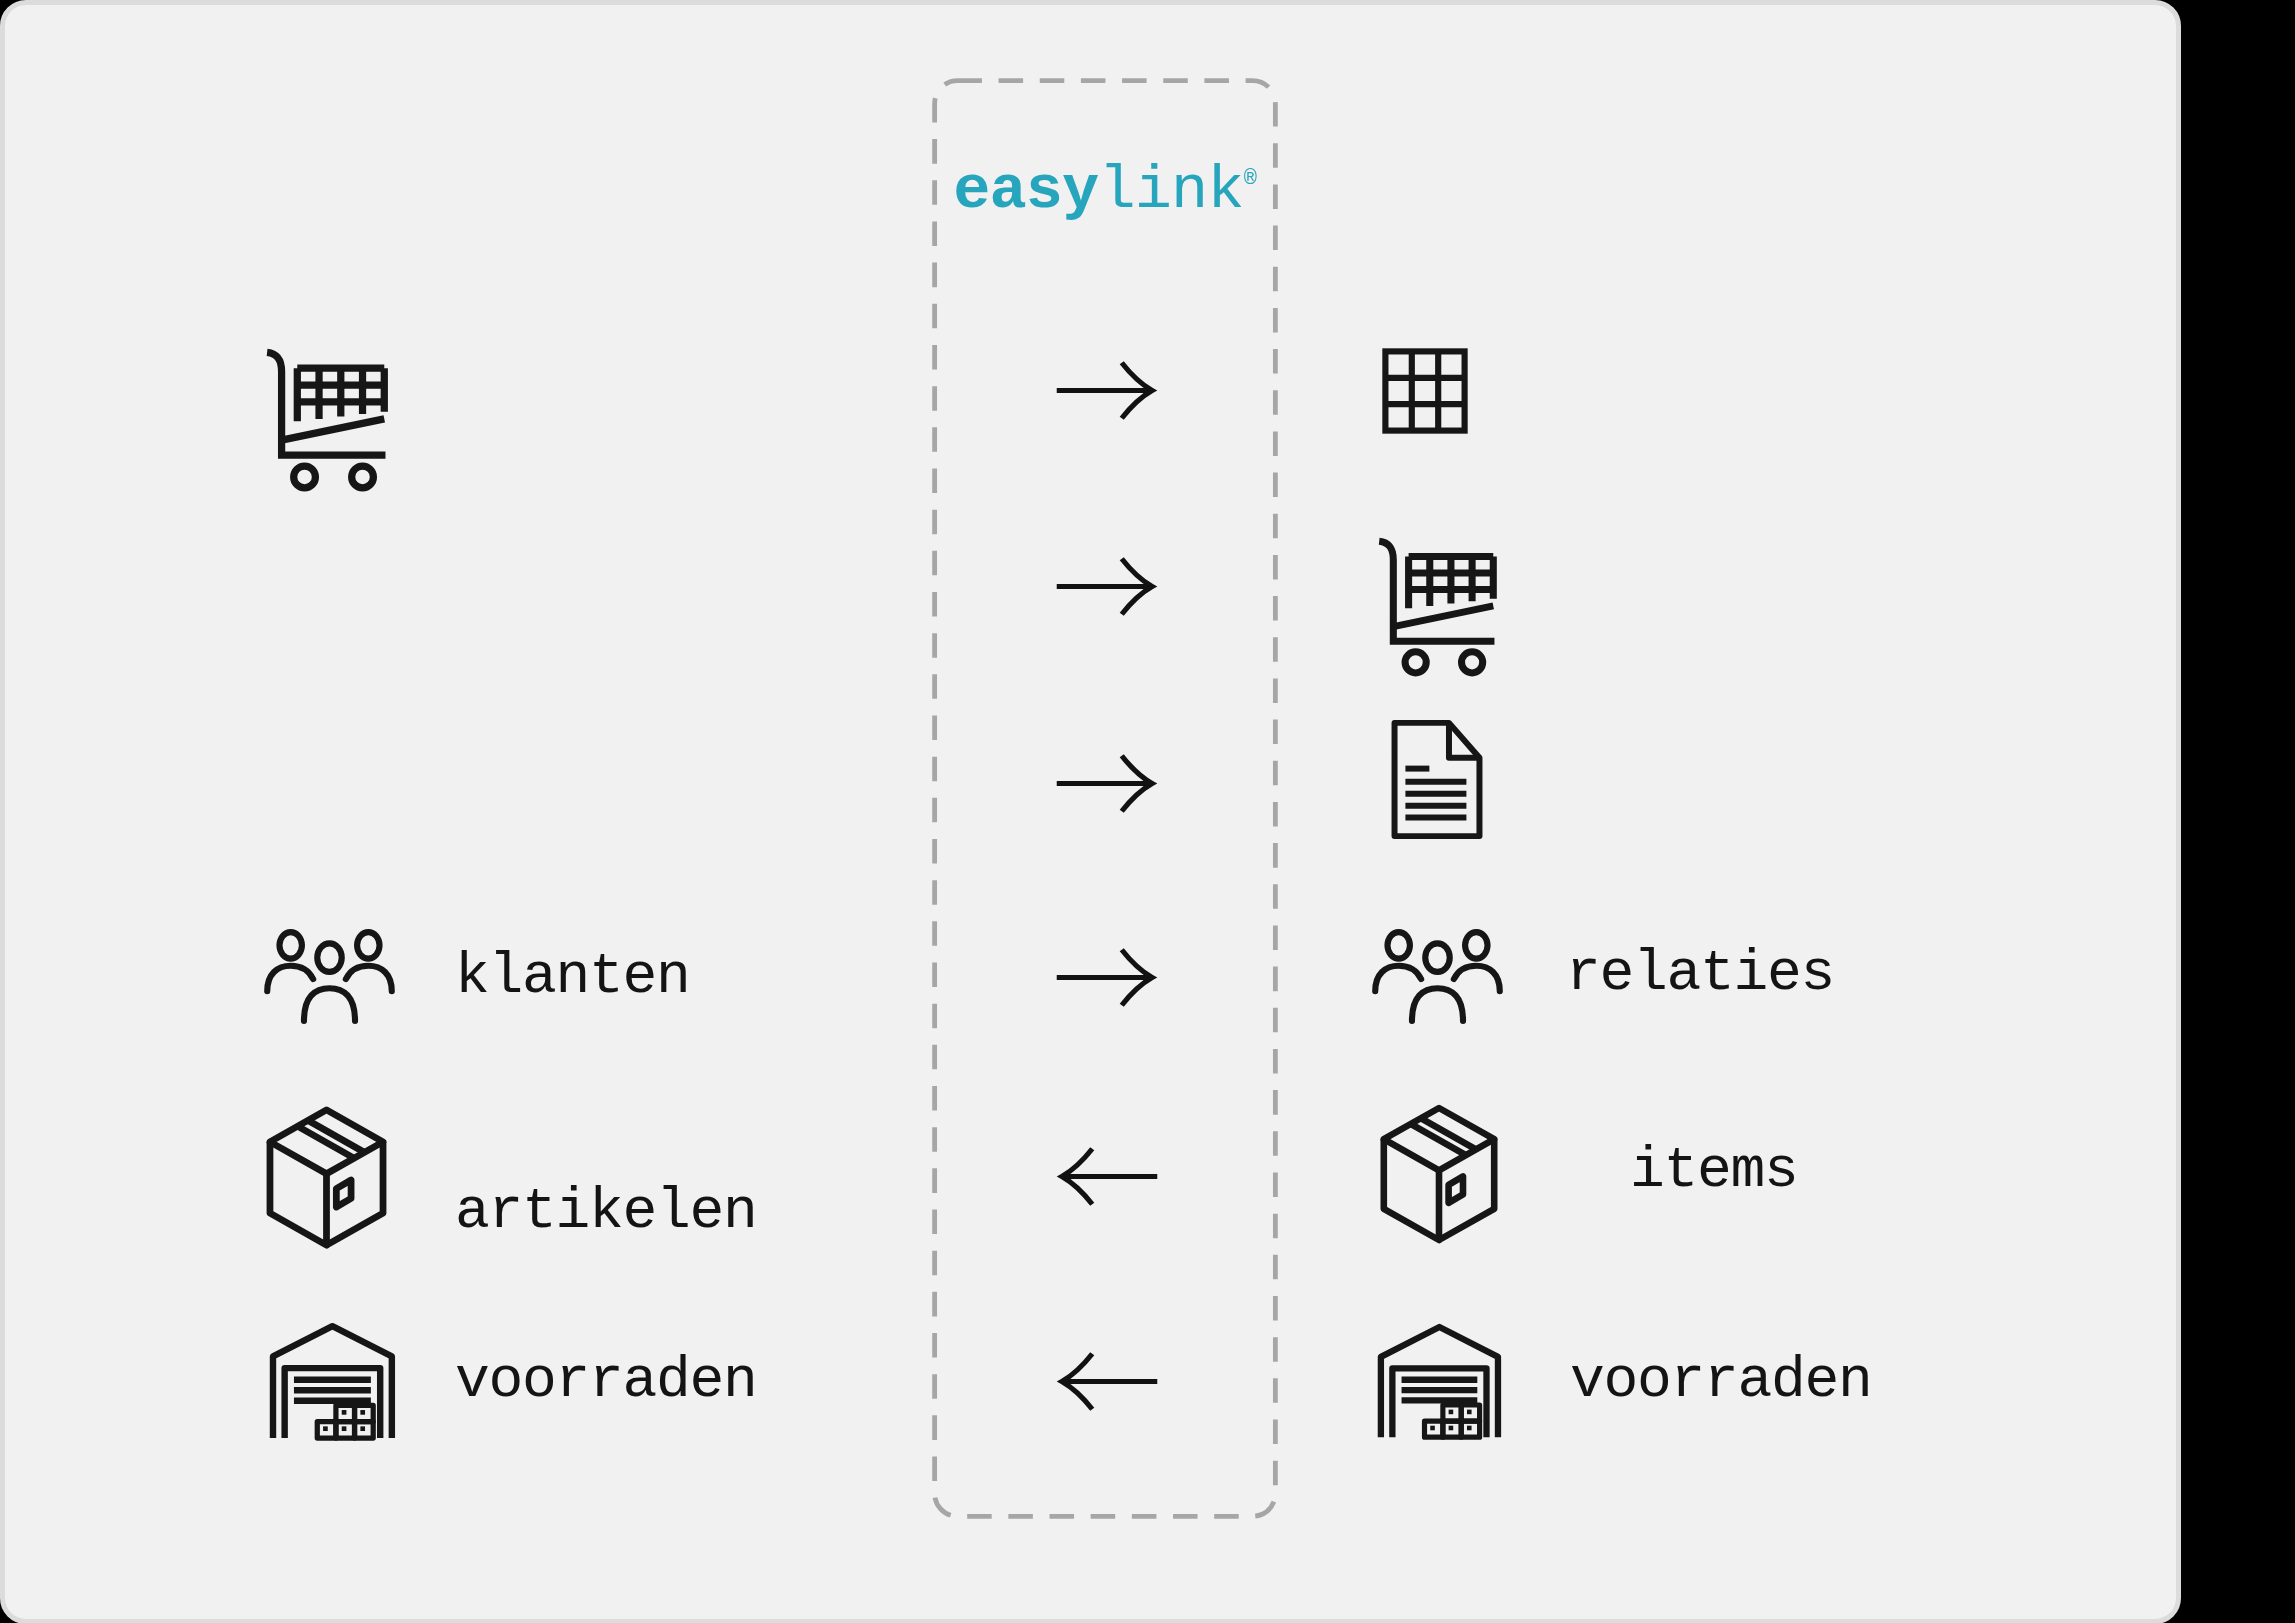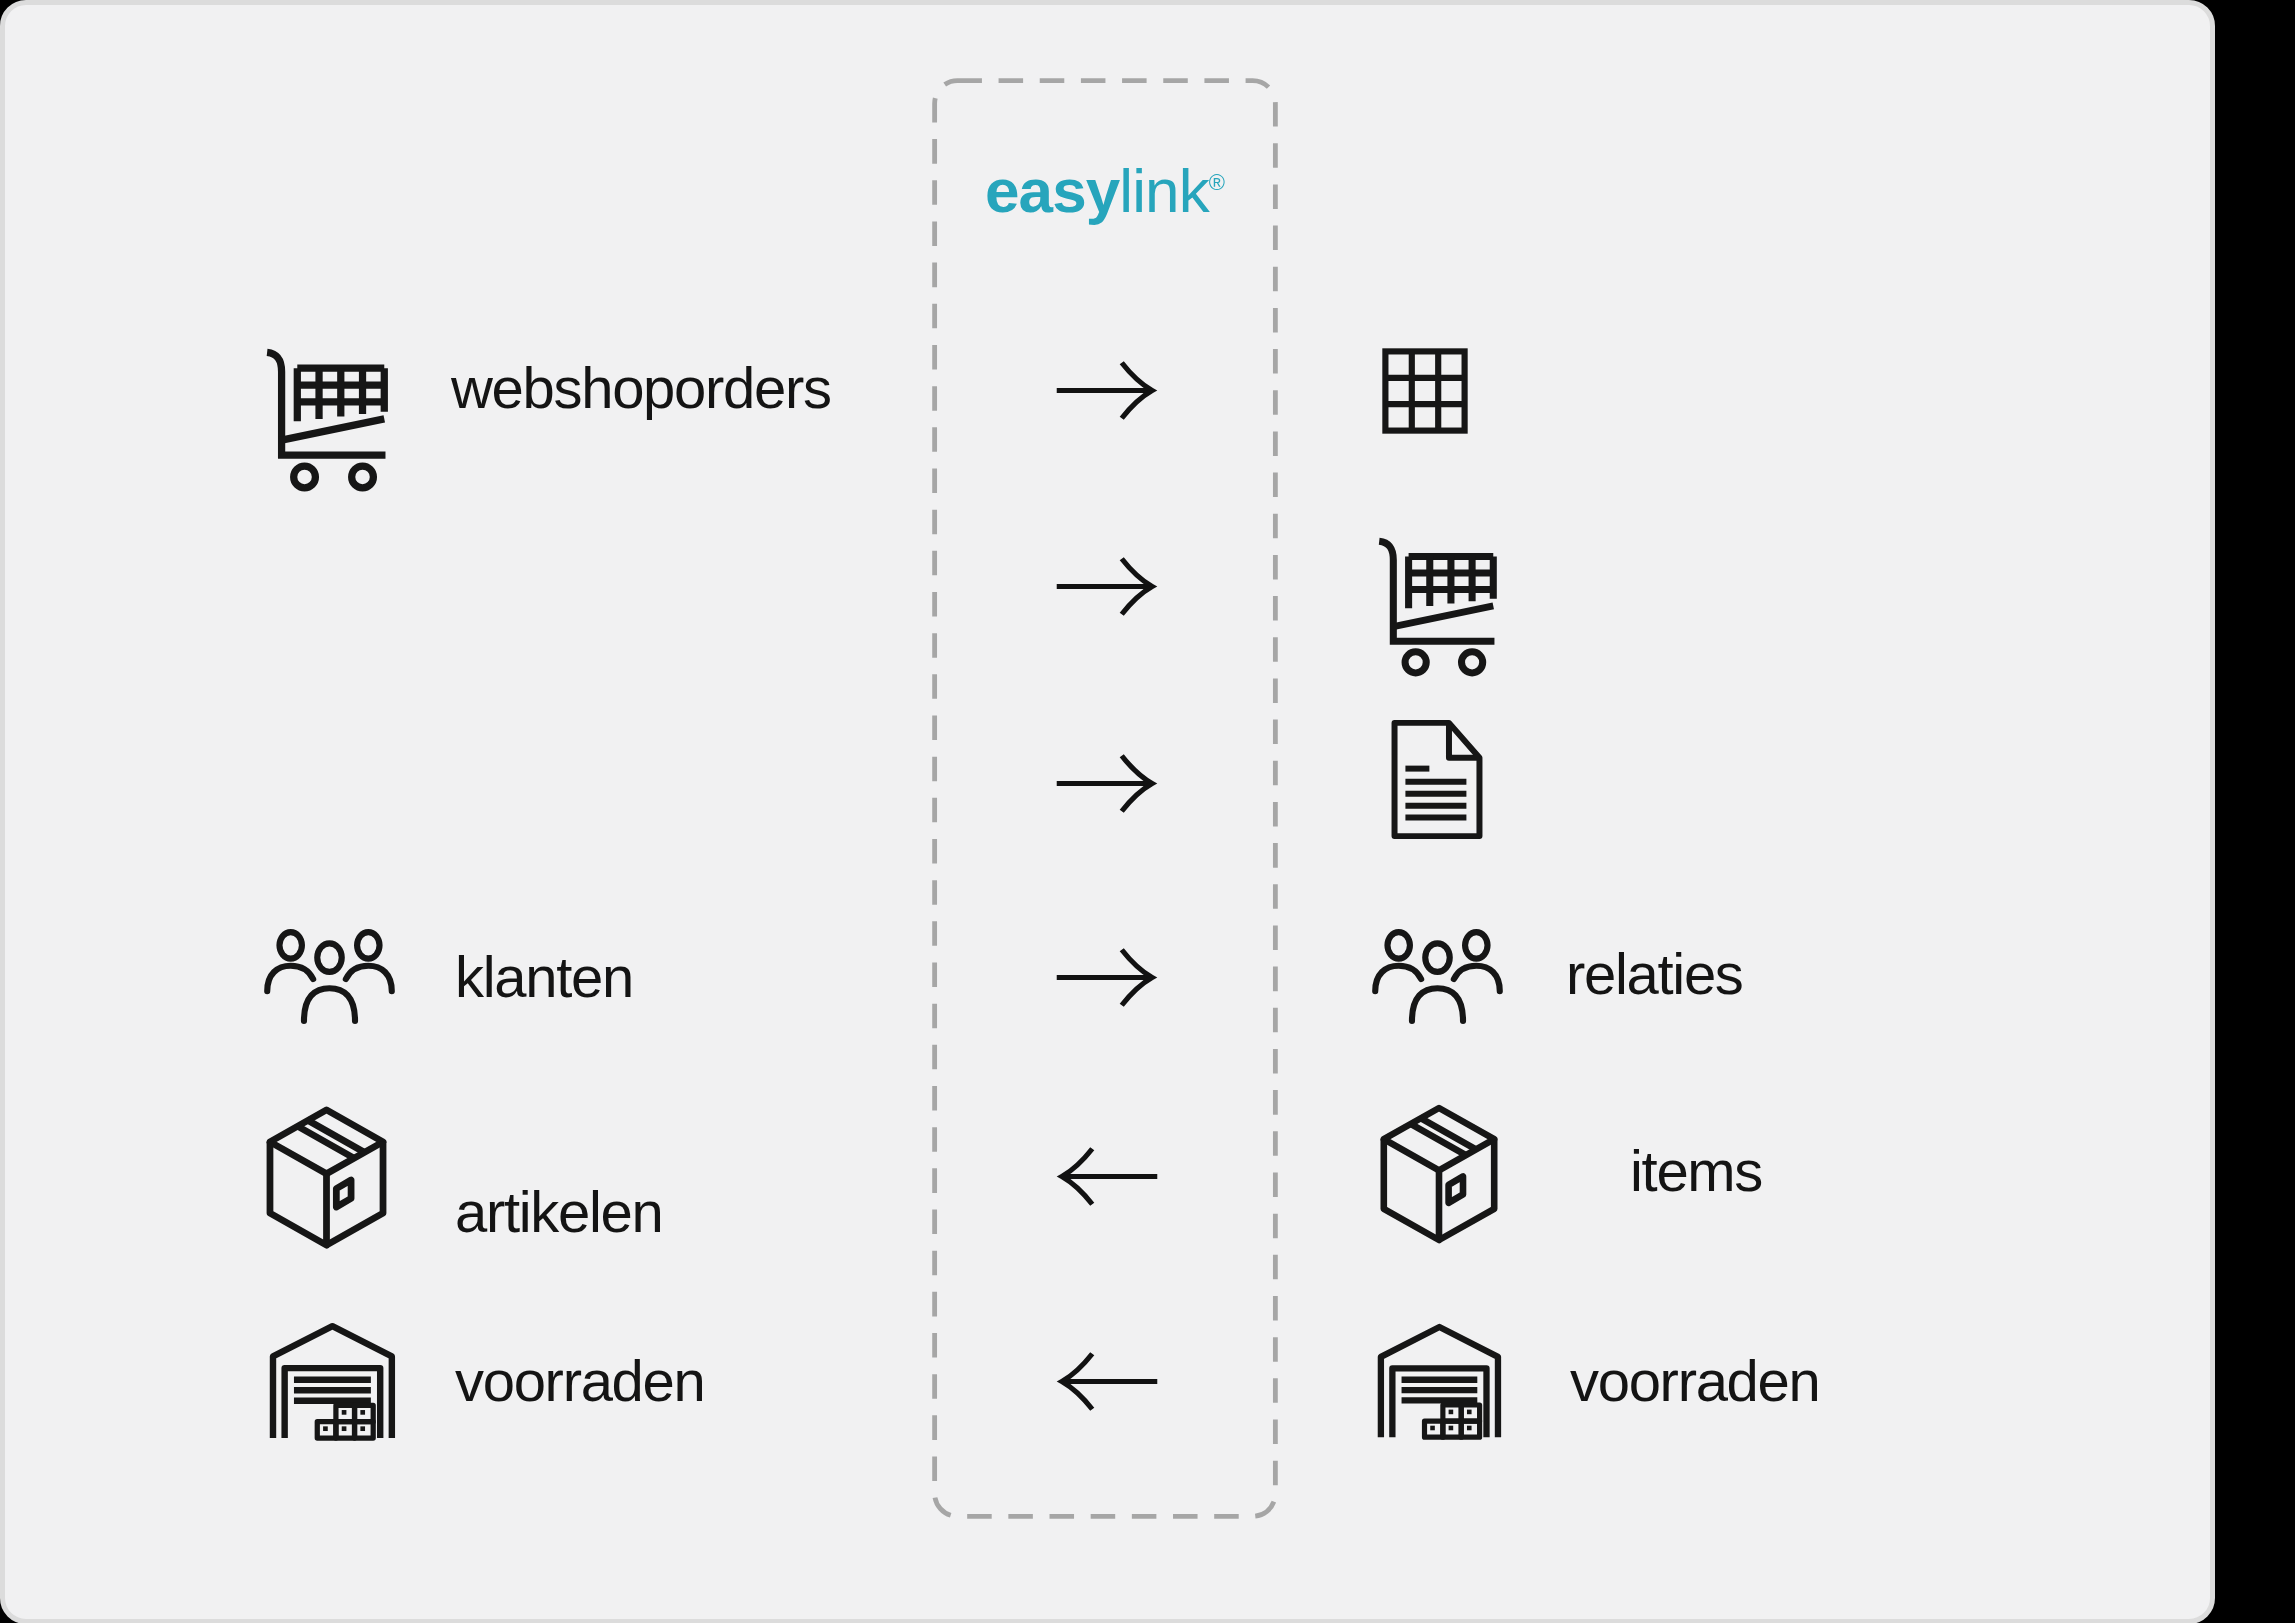--- a/index.html
+++ b/index.html
@@ -1,21 +1,20 @@
 <!DOCTYPE html>
 <html style="font-size:14px"><head>
 <meta charset="utf-8">
 <style>
   html,body{margin:0;padding:0;background:#000;}
   .stage{
     position:relative;
     width:2181px;height:1624px;
     overflow:hidden;
-    font-family:Liberation Sans, sans-serif;
-    padding-left:34px;
+    font-family:Liberation Mono, monospace;
   }
   .card{
     position:absolute;
     left:0;top:0;right:0;bottom:0;
     background:#f1f1f2;
     border:5.3px solid #dcdcdc;
     border-radius:26px;
     box-sizing:border-box;
   }
   
@@ -126,21 +125,20 @@
 
   <div class="logo" style="color:#27a5bc">
     <span class="bold">easy</span><span class="light">link</span><sup>®</sup>
   </div>
 
   <div class="icon" style="left:261px;top:344px;width:133px;height:151px">
     <svg viewBox="0 0 110 125">
         <use href="#sym-cart"></use>
       </svg>
     </div>
-  <div class="lbl" style="left:451px;top:390px">webshoporders</div>
 
   <div class="icon" style="left:263px;top:928px;width:133px;height:97px">
     <svg viewBox="0 0 130 95">
         <use href="#sym-people"></use>
       </svg>
     </div>
   <div class="lbl" style="left:455px;top:979px">klanten</div>
 
   <div class="icon" style="left:265px;top:1105px;width:123px;height:145px">
     <svg viewBox="0 0 100 118">

